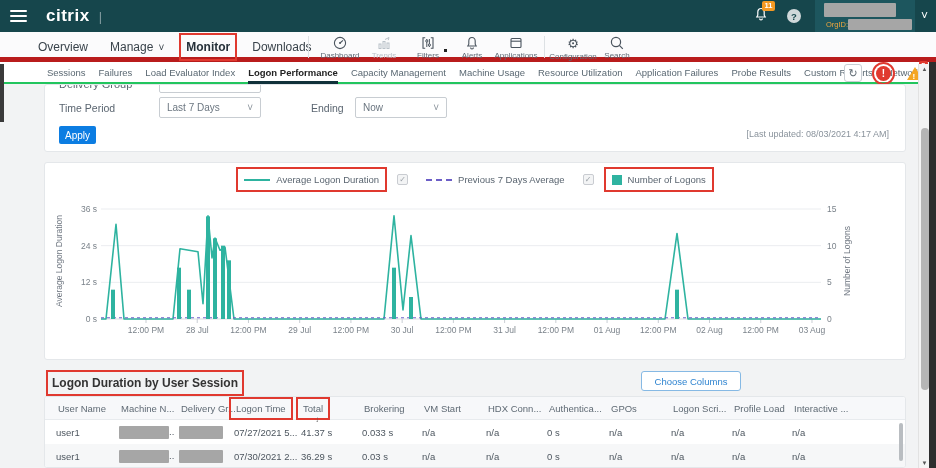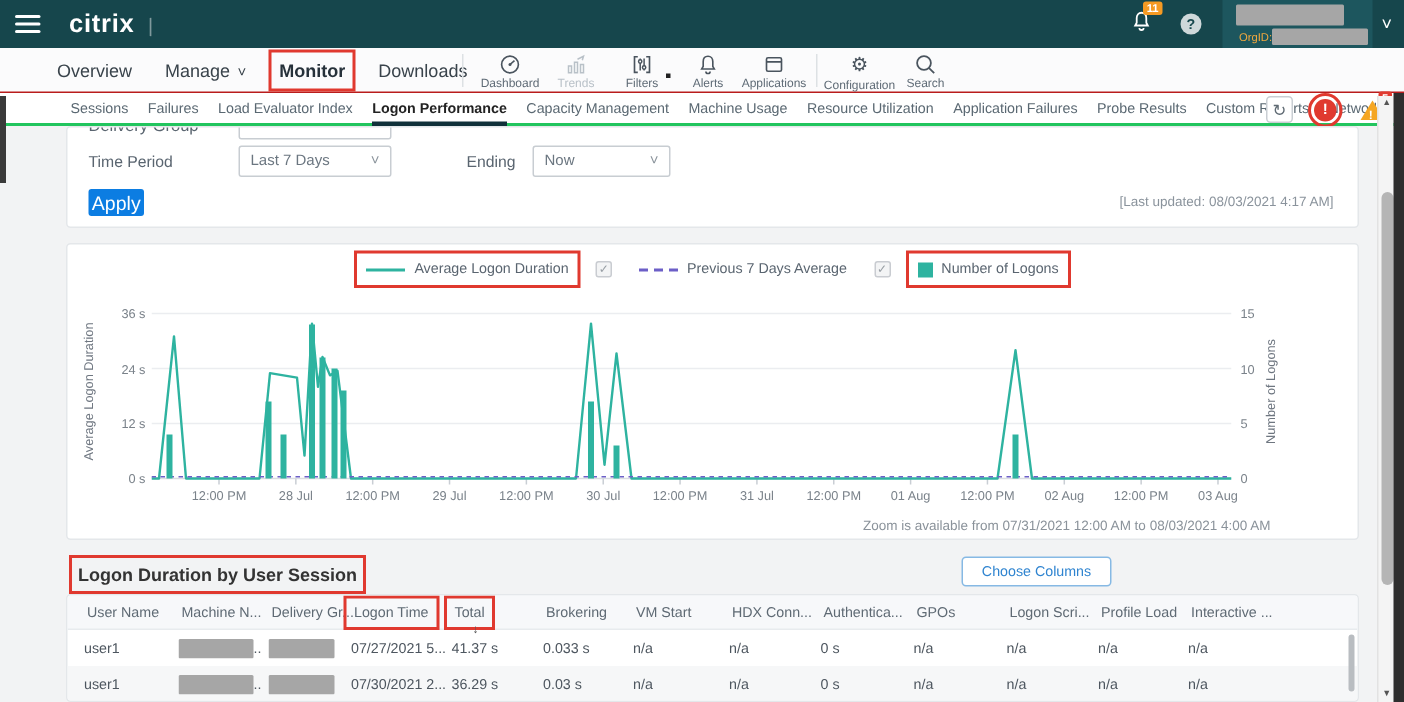--- a/index.html
+++ b/index.html
@@ -18,21 +18,21 @@
   .badge-orange{position:absolute;top:-5px;left:9px;background:#f59a23;color:#fff;font-size:7.5px;font-weight:bold;padding:1px 2.5px;border-radius:2px;line-height:1;}
   .help-circle{width:14px;height:14px;border-radius:50%;background:#cfd8da;color:#16464c;font-size:9.5px;font-weight:bold;display:flex;align-items:center;justify-content:center;margin-right:14px;}
   .account{position:relative;width:100px;height:32px;background:#1d565e;}
   .redact{background:#a6a6a6;border-radius:1px;display:inline-block;}
   .acct-name{position:absolute;left:9px;top:3px;width:72px;height:14px;}
   .orgid{position:absolute;left:11px;top:20px;font-size:7.5px;color:#efa73e;}
   .orgid-block{position:absolute;left:33px;top:19px;width:64px;height:11px;}
   .top-chevron{color:#fff;font-size:12px;margin:0 8px 0 6px;line-height:1;}
 
   
-  .navbar{position:absolute;left:0;top:32px;width:936px;height:30px;background:#fbfbfc;border-bottom:1px solid #b91c1c;}
+  .navbar{position:absolute;left:0;top:32px;width:936px;height:30px;background:#fbfbfc;border-bottom:5px solid #b91c1c;}
   .nav-items{position:absolute;left:38px;top:0;height:30px;display:flex;align-items:center;gap:22px;}
   .nav-item{font-size:12px;color:#39434b;cursor:pointer;white-space:nowrap;position:relative;}
   .nav-item.bold{font-weight:bold;color:#26313a;}
   .nav-chevron{font-size:10px;color:#39434b;margin-left:5px;}
   .vline{position:absolute;top:4px;height:22px;width:1px;background:#dde1e4;}
   .tools{position:absolute;left:318px;top:0;height:30px;display:flex;align-items:center;}
   .tool{width:44px;display:flex;flex-direction:column;align-items:center;justify-content:center;gap:0px;cursor:pointer;}
   .tool .tlabel{font-size:8px;color:#5f6b76;white-space:nowrap;}
   .tool.disabled .tlabel{color:#b9c1c8;}
   .tool svg{display:block;}
@@ -58,21 +58,21 @@
   .edge-left{position:absolute;left:0;top:-20px;width:4px;height:58px;background:#3a3a3a;}
   .card{position:absolute;background:#fff;border:1px solid #e4e7ea;border-radius:3px;}
 
   
   .filter-card{left:44px;top:0;width:862px;height:68px;overflow:hidden;}
   .clip-label{position:absolute;left:14px;top:-7px;font-size:11px;color:#5a6570;}
   .clip-dd{position:absolute;left:114px;top:-13px;width:102px;height:21px;border:1px solid #c8cdd2;border-radius:2px;}
   .f-label{position:absolute;font-size:10.5px;color:#5a6570;}
   .dropdown{position:absolute;height:21px;border:1px solid #c8cdd2;border-radius:2px;background:#fff;font-size:10px;color:#6b7680;display:flex;align-items:center;padding:0 7px;cursor:pointer;}
   .dropdown .dd-chev{margin-left:auto;color:#8b949c;font-size:10px;}
-  .apply-btn{position:absolute;left:14px;top:41px;width:37px;height:18px;background:#0c7de2;color:#fff;font-size:13px;border:none;border-radius:2px;cursor:pointer;display:flex;align-items:center;justify-content:center;}
+  .apply-btn{position:absolute;left:14px;top:41px;width:37px;height:18px;background:#0c7de2;color:#fff;font-size:10px;border:none;border-radius:2px;cursor:pointer;display:flex;align-items:center;justify-content:center;}
   .last-updated{position:absolute;right:16px;top:44px;font-size:9px;color:#8a939c;}
 
   
   .chart-card{left:44px;top:78px;width:862px;height:198px;}
   .legend{position:absolute;left:0;top:9px;width:100%;display:flex;align-items:center;justify-content:center;gap:15px;}
   .legend-item{display:flex;align-items:center;gap:6px;font-size:9.5px;color:#5a6570;padding:2px 3px;}
   .sw-line{width:26px;height:2px;background:#2eb3a0;}
   .sw-dashed{width:26px;height:0;border-top:2px dashed #6c5fc7;}
   .sw-square{width:10px;height:10px;background:#2eb3a0;}
   .legend-cb{width:11px;height:11px;border:1px solid #c9ccd1;border-radius:2px;background:#f3f4f5;color:#9aa0a6;font-size:8px;line-height:10px;text-align:center;cursor:pointer;}
@@ -335,21 +335,20 @@
           <span class="xtick" style="left: 332.15px;">30 Jul</span>
           <span class="xtick" style="left: 383.38px;">12:00 PM</span>
           <span class="xtick" style="left: 434.61px;">31 Jul</span>
           <span class="xtick" style="left: 485.84px;">12:00 PM</span>
           <span class="xtick" style="left: 537.07px;">01 Aug</span>
           <span class="xtick" style="left: 588.3px;">12:00 PM</span>
           <span class="xtick" style="left: 639.53px;">02 Aug</span>
           <span class="xtick" style="left: 690.76px;">12:00 PM</span>
           <span class="xtick" style="left: 741.99px;">03 Aug</span>
         </div>
-      <div class="zoom-note">Zoom is available from 07/31/2021 12:00 AM to 08/03/2021 4:00 AM</div>
     </div>
 
     <div class="tbl-title redbox" style="outline-offset:4px">Logon Duration by User Session</div>
     <div class="choose-cols">Choose Columns</div>
 
     <div class="card table-card">
       <div class="trow thead" id="theadrow">
           <div class="th"><span class="thlabel">User Name</span></div>
           <div class="th"><span class="thlabel">Machine N...</span></div>
           <div class="th"><span class="thlabel">Delivery Gr...</span></div>

